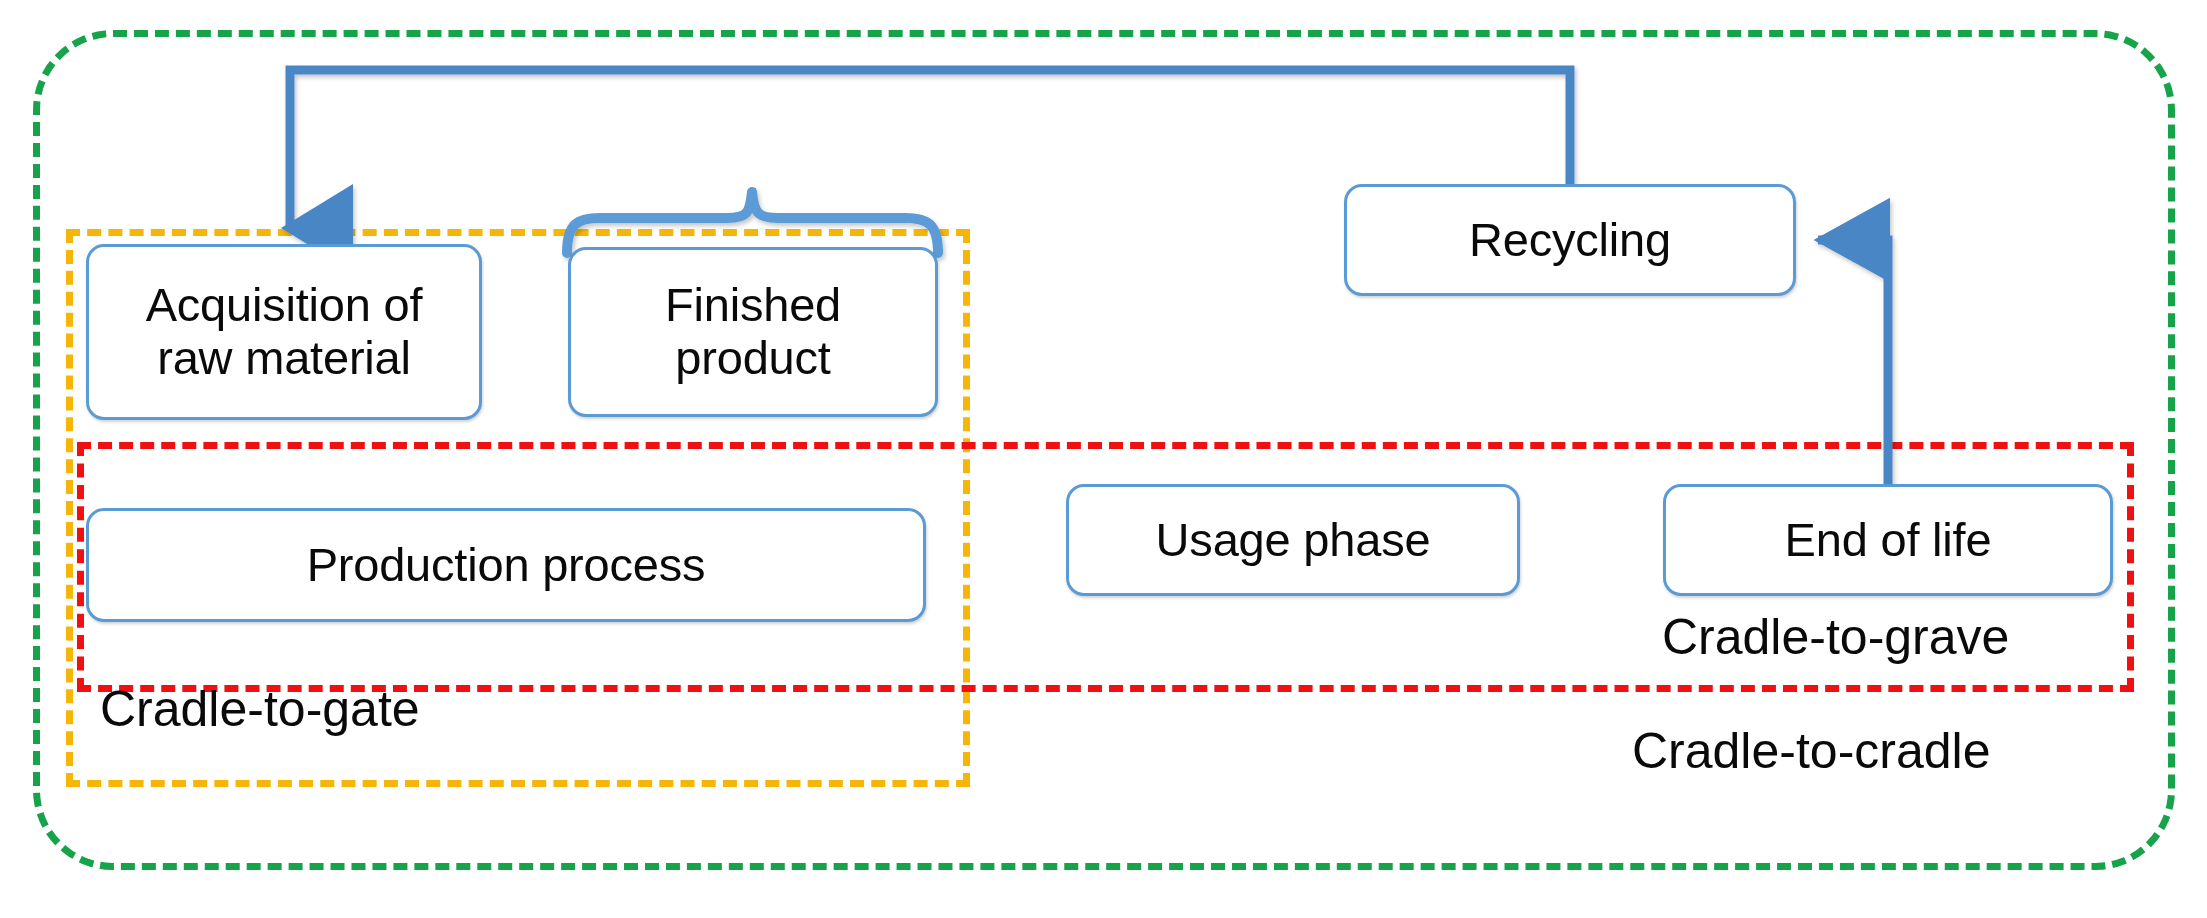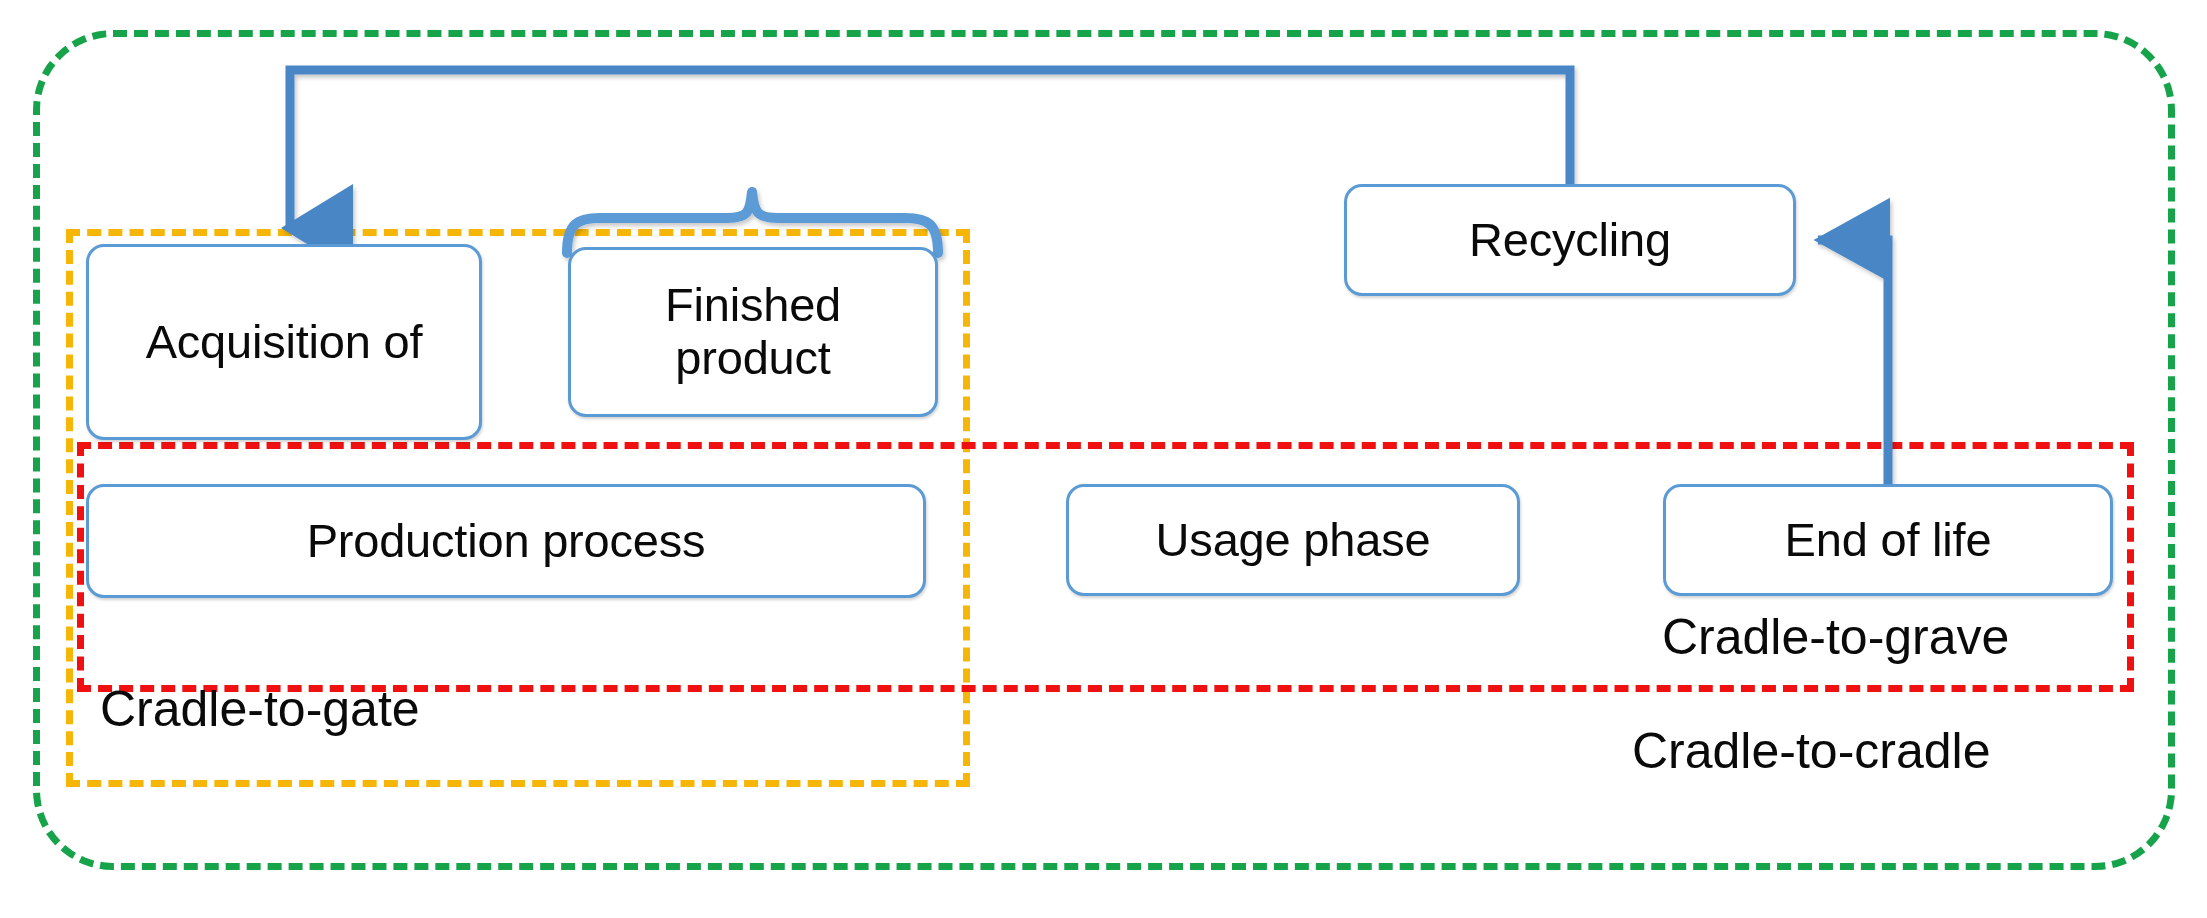--- a/index.html
+++ b/index.html
@@ -51,24 +51,24 @@
     justify-content: center;
     text-align: center;
     color: #0a0a0a;
     font-size: 47px;
     line-height: 1.12;
     letter-spacing: -0.2px;
     box-shadow: 1px 2px 3px rgba(0,0,0,0.18);
   }
   .node.two-line { font-size: 47px; }
 
-  #node-acquisition      { left: 86px;  top: 244px; width: 396px; height: 196px; }
+  #node-acquisition      { left: 86px;  top: 244px; width: 396px; height: 176px; }
   #node-finished-product { left: 568px; top: 247px; width: 370px; height: 170px; }
   #node-recycling        { left: 1344px; top: 184px; width: 452px; height: 112px; }
-  #node-production       { left: 86px;  top: 484px; width: 840px; height: 114px; }
+  #node-production       { left: 86px;  top: 508px; width: 840px; height: 114px; }
   #node-usage            { left: 1066px; top: 484px; width: 454px; height: 112px; }
   #node-end-of-life      { left: 1663px; top: 484px; width: 450px; height: 112px; }
 
   
   #wires {
     position: absolute;
     left: 0; top: 0;
     width: 2207px; height: 918px;
     pointer-events: none;
   }
@@ -134,20 +134,21 @@
                C748,218 750,212 752,192
                C754,212 757,218 778,218
                L905,218
                C928,218 938,224 938,253" fill="none" stroke="#5b9bd5" stroke-width="10" stroke-linecap="round" stroke-linejoin="round"></path>
     </g>
   </svg>
 
   <div class="node two-line" id="node-acquisition">
     <span>
       <span>Acquisition of</span><br>
+      <span>raw material</span>
     </span>
   </div>
 
   <div class="node" id="node-recycling">
     <span>Recycling</span>
   </div>
 
   <div class="node two-line" id="node-finished-product">
     <span>
       <span>Finished</span><br>

